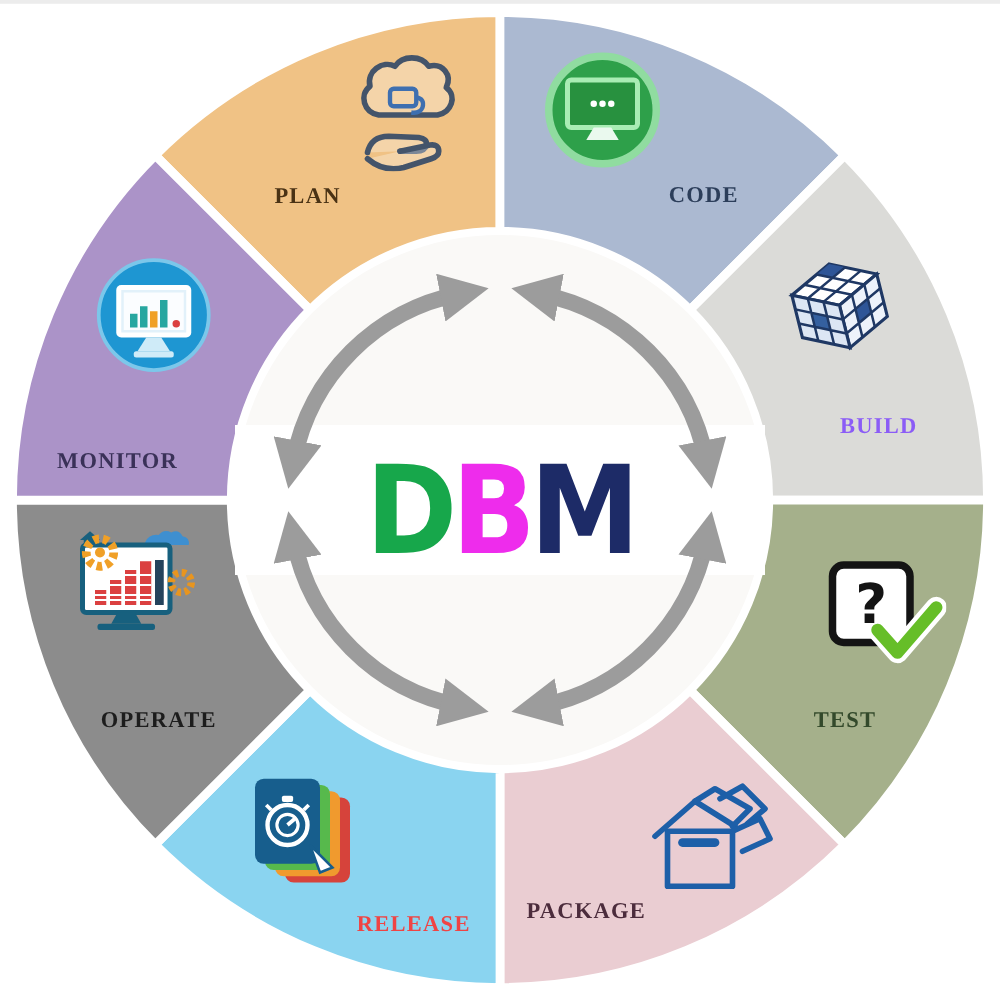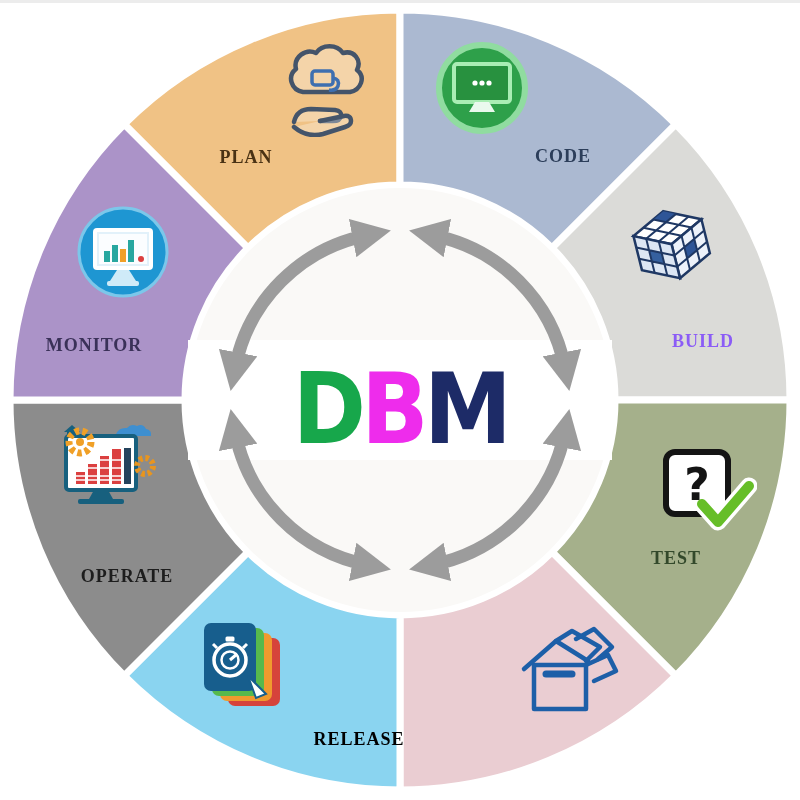--- a/index.html
+++ b/index.html
@@ -5,22 +5,22 @@
   html,body{margin:0;padding:0;background:#ffffff;}
   #stage{position:relative;width:800px;height:800px;background:#ffffff;overflow:hidden;
          font-family:"Liberation Sans",sans-serif;}
   #topline{position:absolute;left:0;top:0;width:800px;height:3px;background:#ececec;}
   svg{display:block;}
   .abs{position:absolute;}
   .seg-label{position:absolute;transform:translate(-50%,-50%);
              font-family:"Liberation Serif",serif;font-weight:bold;
              font-size:18px;letter-spacing:1px;white-space:nowrap;}
   .lbl-plan{color:#4a3214;} .lbl-code{color:#2c3e5a;text-align:center;} .lbl-build{color:#8b5cf6;}
-  .lbl-test{color:#33492b;} .lbl-package{color:#4c2c3c;} .lbl-release{color:#000000;margin-left:28px;}
-  .lbl-operate{color:#1d1d1d;} .lbl-monitor{color:#3a3158;}
+  .lbl-test{color:#33492b;} .lbl-package{color:#4c2c3c;} .lbl-release{color:#ef4444;}
+  .lbl-operate{color:#1d1d1d;} .lbl-monitor{color:#3a3158;margin-top:24px;}
   .dbm{position:absolute;left:400px;top:409px;transform:translate(-50%,-50%) scaleX(0.9);
        font-family:"DejaVu Sans","Liberation Sans",sans-serif;font-weight:bold;
        font-size:98px;letter-spacing:-5px;white-space:nowrap;line-height:1;}
   .dbm-d{color:#17a74b;} .dbm-b{color:#ee2cec;} .dbm-m{color:#1d2b67;}
   .q-glyph{position:absolute;left:697px;top:484px;transform:translate(-50%,-50%);
            font-family:"DejaVu Sans",sans-serif;font-weight:bold;font-size:44px;color:#141414;}
 </style>
 </head>
 <body>
 
@@ -143,21 +143,22 @@
     <rect x="45" y="45" width="6" height="13" fill="#F0A027"></rect>
     <rect x="53" y="36" width="6" height="22" fill="#28A7A0"></rect>
     <circle cx="66" cy="55" r="3" fill="#DB4040"></circle>
     <path d="M42 66 h12 l7 11 h-26 z" fill="#CFEBF8"></path>
     <rect x="32" y="77" width="32" height="5" rx="2" fill="#CFEBF8"></rect>
   </svg>
 
   <span class="seg-label lbl-plan" style="left:246px;top:157px">PLAN</span>
   <span class="seg-label lbl-code" style="left:563px;top:156px">CODE</span>
   <span class="seg-label lbl-build" style="left:703px;top:341px">BUILD</span>
-  <span class="seg-label lbl-test" style="left:676px;top:558px">TEST</span>
+  <span class="seg-label lbl-test" style="left:676px;top:576px">TEST</span>
+  <span class="seg-label lbl-package" style="left:469px;top:729px">PACKAGE</span>
   <span class="seg-label lbl-release" style="left:331px;top:739px">RELEASE</span>
   <span class="seg-label lbl-operate" style="left:127px;top:576px">OPERATE</span>
   <span class="seg-label lbl-monitor" style="left:94px;top:345px">MONITOR</span>
 
   <div class="dbm">
     <span class="dbm-d">D</span><span class="dbm-b">B</span><span class="dbm-m">M</span>
   </div>
 </div>
 
 </body></html>

